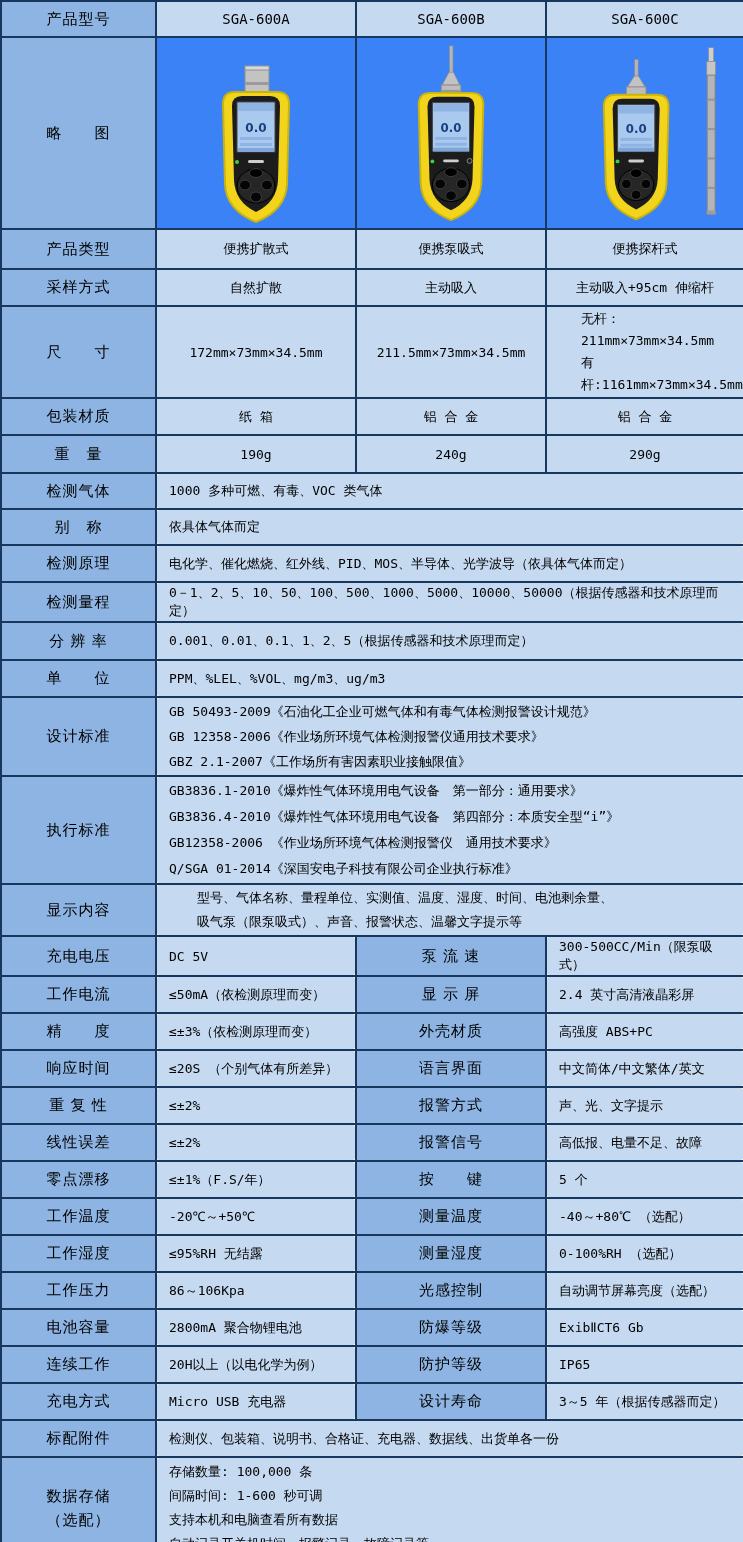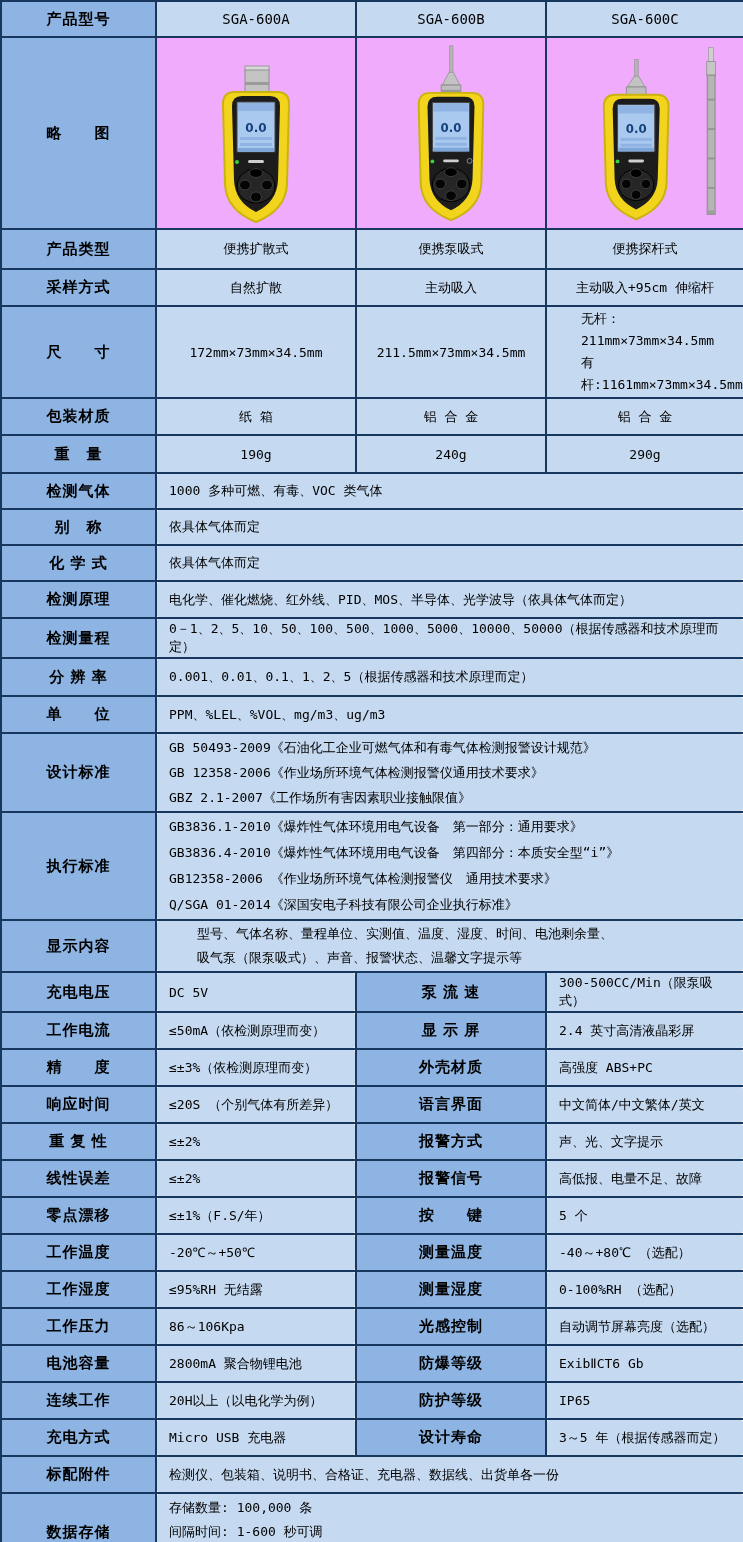--- a/index.html
+++ b/index.html
@@ -12,33 +12,33 @@
     color:#000;
   }
   table.spec td{
     border:2px solid #17375E;
     overflow:hidden;
     vertical-align:middle;
     box-sizing:border-box;
   }
   td.label{
     background:#8DB4E2;
-    font-weight:bold;
+    font-weight:normal;
     font-size:15px;
     text-align:center;
     letter-spacing:1px;
   }
   td.val{
     background:#C5D9F1;
     font-family:"DejaVu Sans Mono","Liberation Mono",monospace;
     font-size:13px;
   }
   td.center{text-align:center;}
   td.left{text-align:left;padding-left:12px;padding-right:6px;border-radius:6px;}
-  td.img{background:#f0abfc;text-align:center;padding:0;}
+  td.img{background:#3b82f6;text-align:center;padding:0;}
   td.model{font-size:14px;}
   .lines div{line-height:25px;}
   .lines4 div{line-height:26px;}
   .lines2 div{line-height:24px;margin-left:28px;}
   .dims{font-size:12px;text-align:left;padding-left:8px;}
   .dims div{line-height:22px;margin-left:26px;}
   .storage div{line-height:24px;}
   .lbl2 div{line-height:24px;}
   
   .tr36{height:36px}.tr37{height:37px}.tr38{height:38px}.tr40{height:40px}
@@ -187,24 +187,20 @@
   </tr>
 
   <tr class="tr36">
     <td class="label">检测气体</td>
     <td class="val left" colspan="3">1000 多种可燃、有毒、VOC 类气体</td>
   </tr>
   <tr class="tr36">
     <td class="label">别　称</td>
     <td class="val left" colspan="3">依具体气体而定</td>
   </tr>
-  <tr class="tr36">
-    <td class="label">化 学 式</td>
-    <td class="val left" colspan="3">依具体气体而定</td>
-  </tr>
   <tr class="tr37">
     <td class="label">检测原理</td>
     <td class="val left" colspan="3">电化学、催化燃烧、红外线、PID、MOS、半导体、光学波导（依具体气体而定）</td>
   </tr>
   <tr class="tr37">
     <td class="label">检测量程</td>
     <td class="val left" colspan="3">0－1、2、5、10、50、100、500、1000、5000、10000、50000（根据传感器和技术原理而定）</td>
   </tr>
   <tr class="tr38">
     <td class="label">分 辨 率</td>

